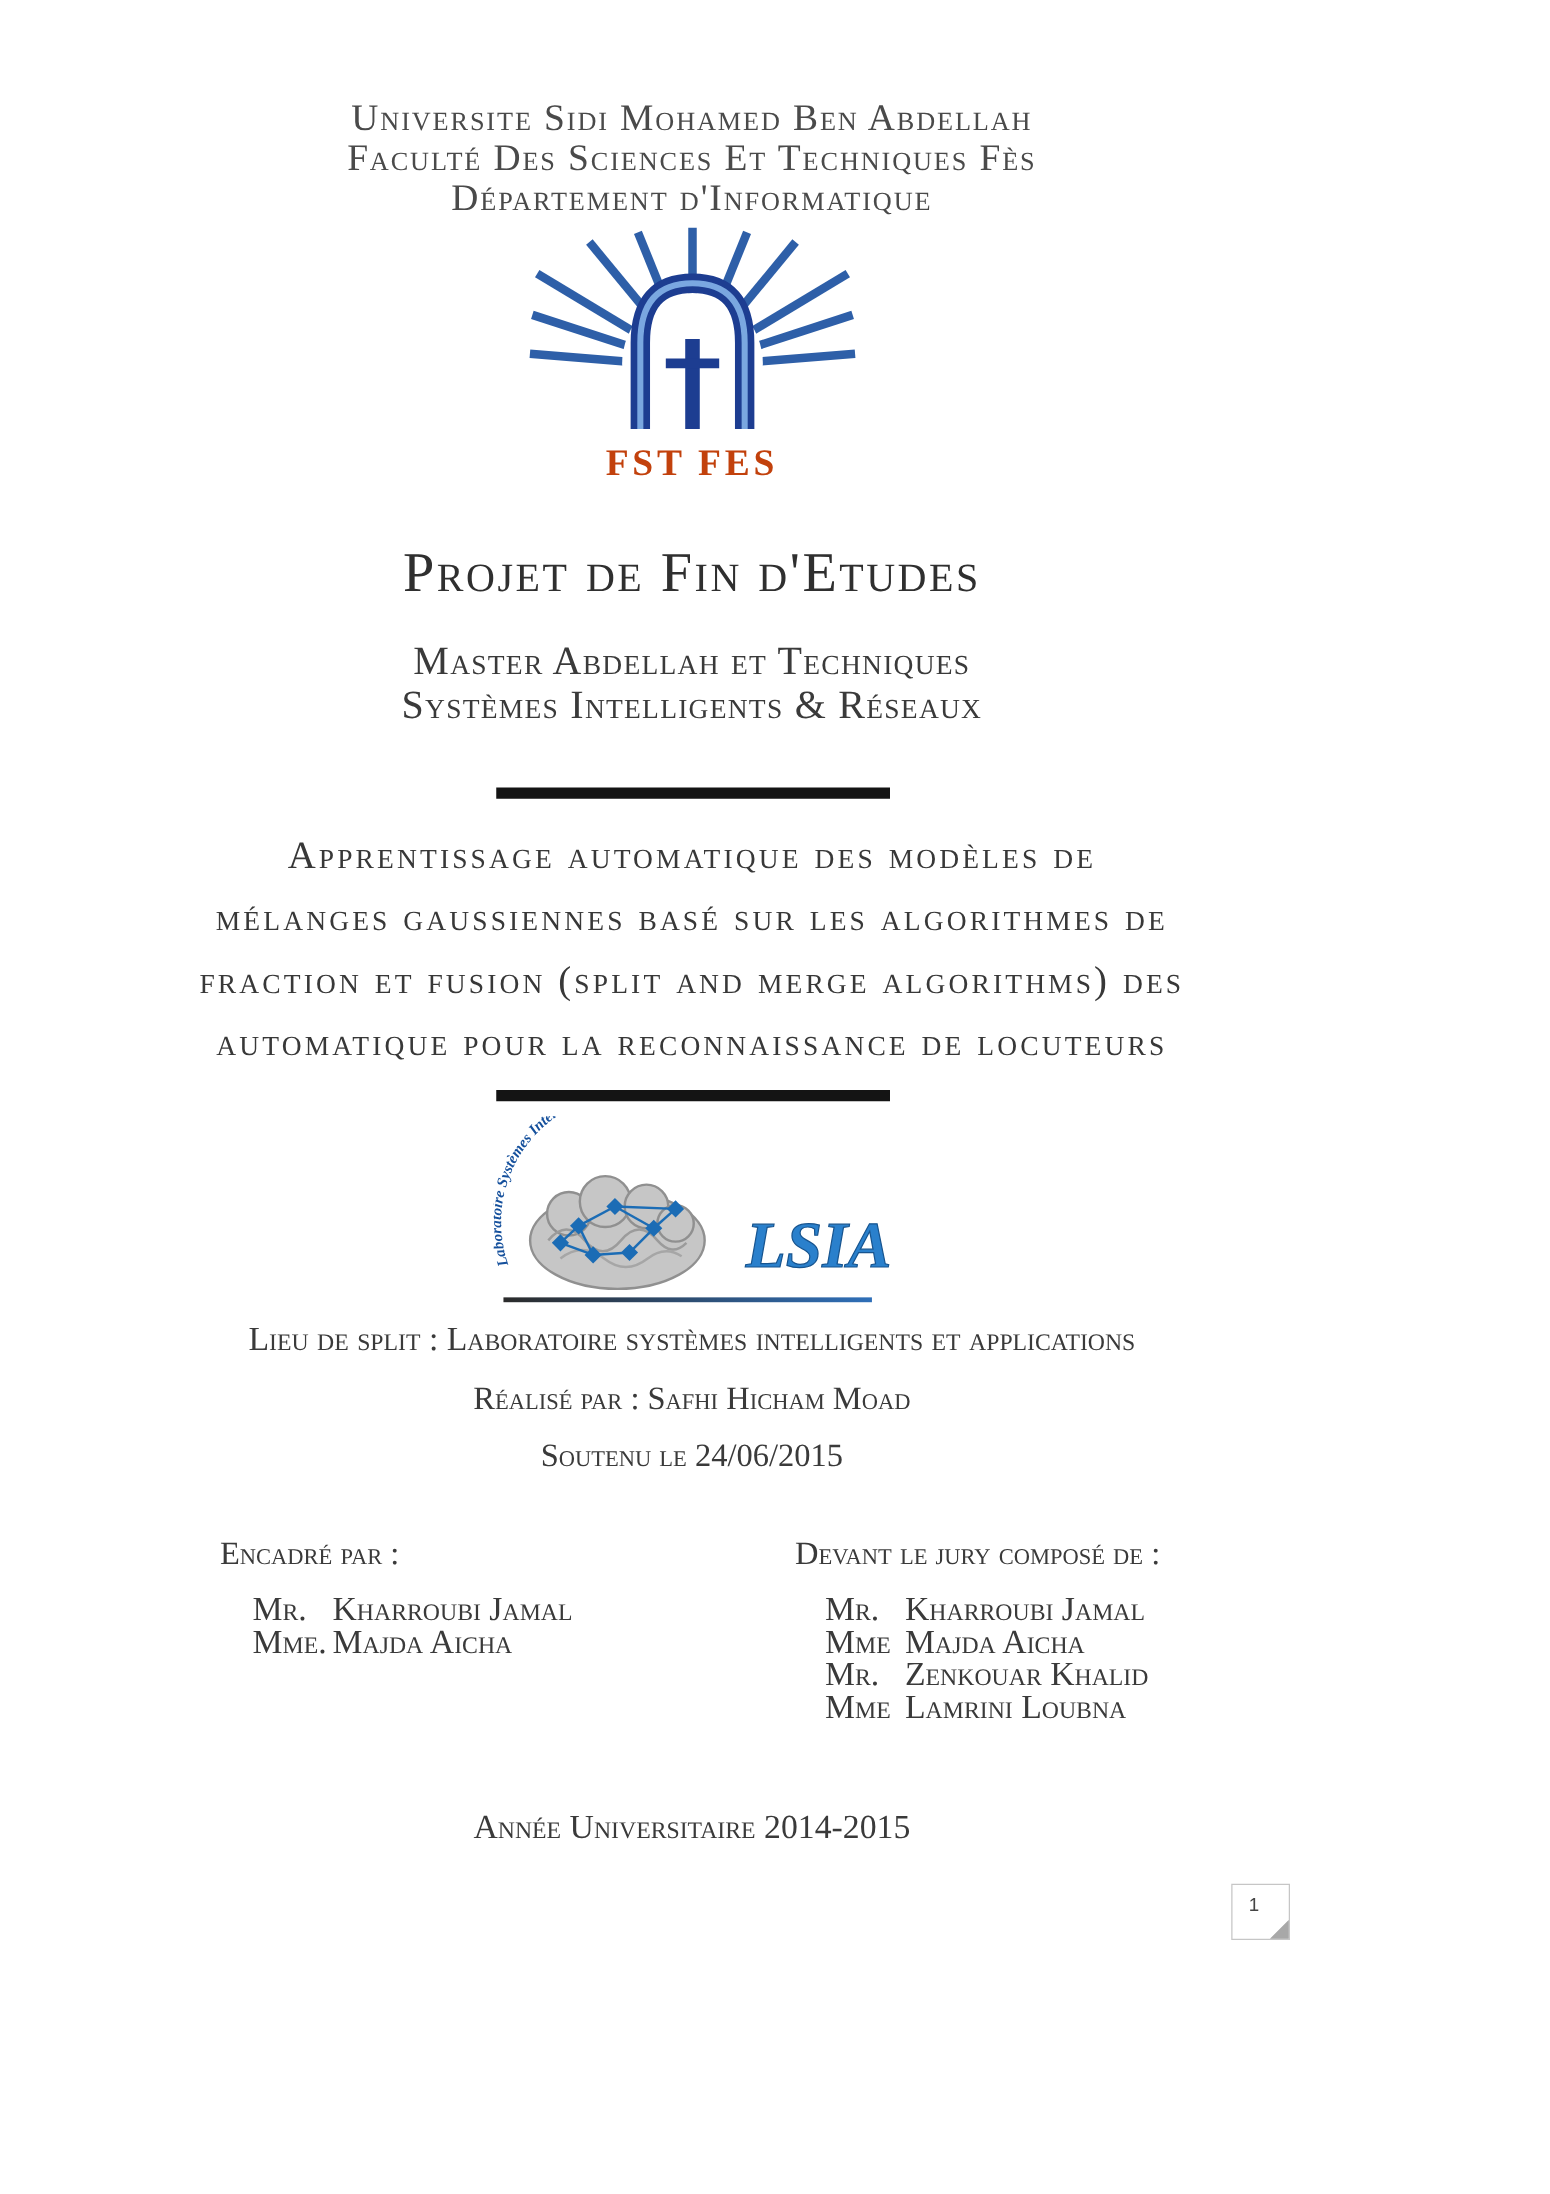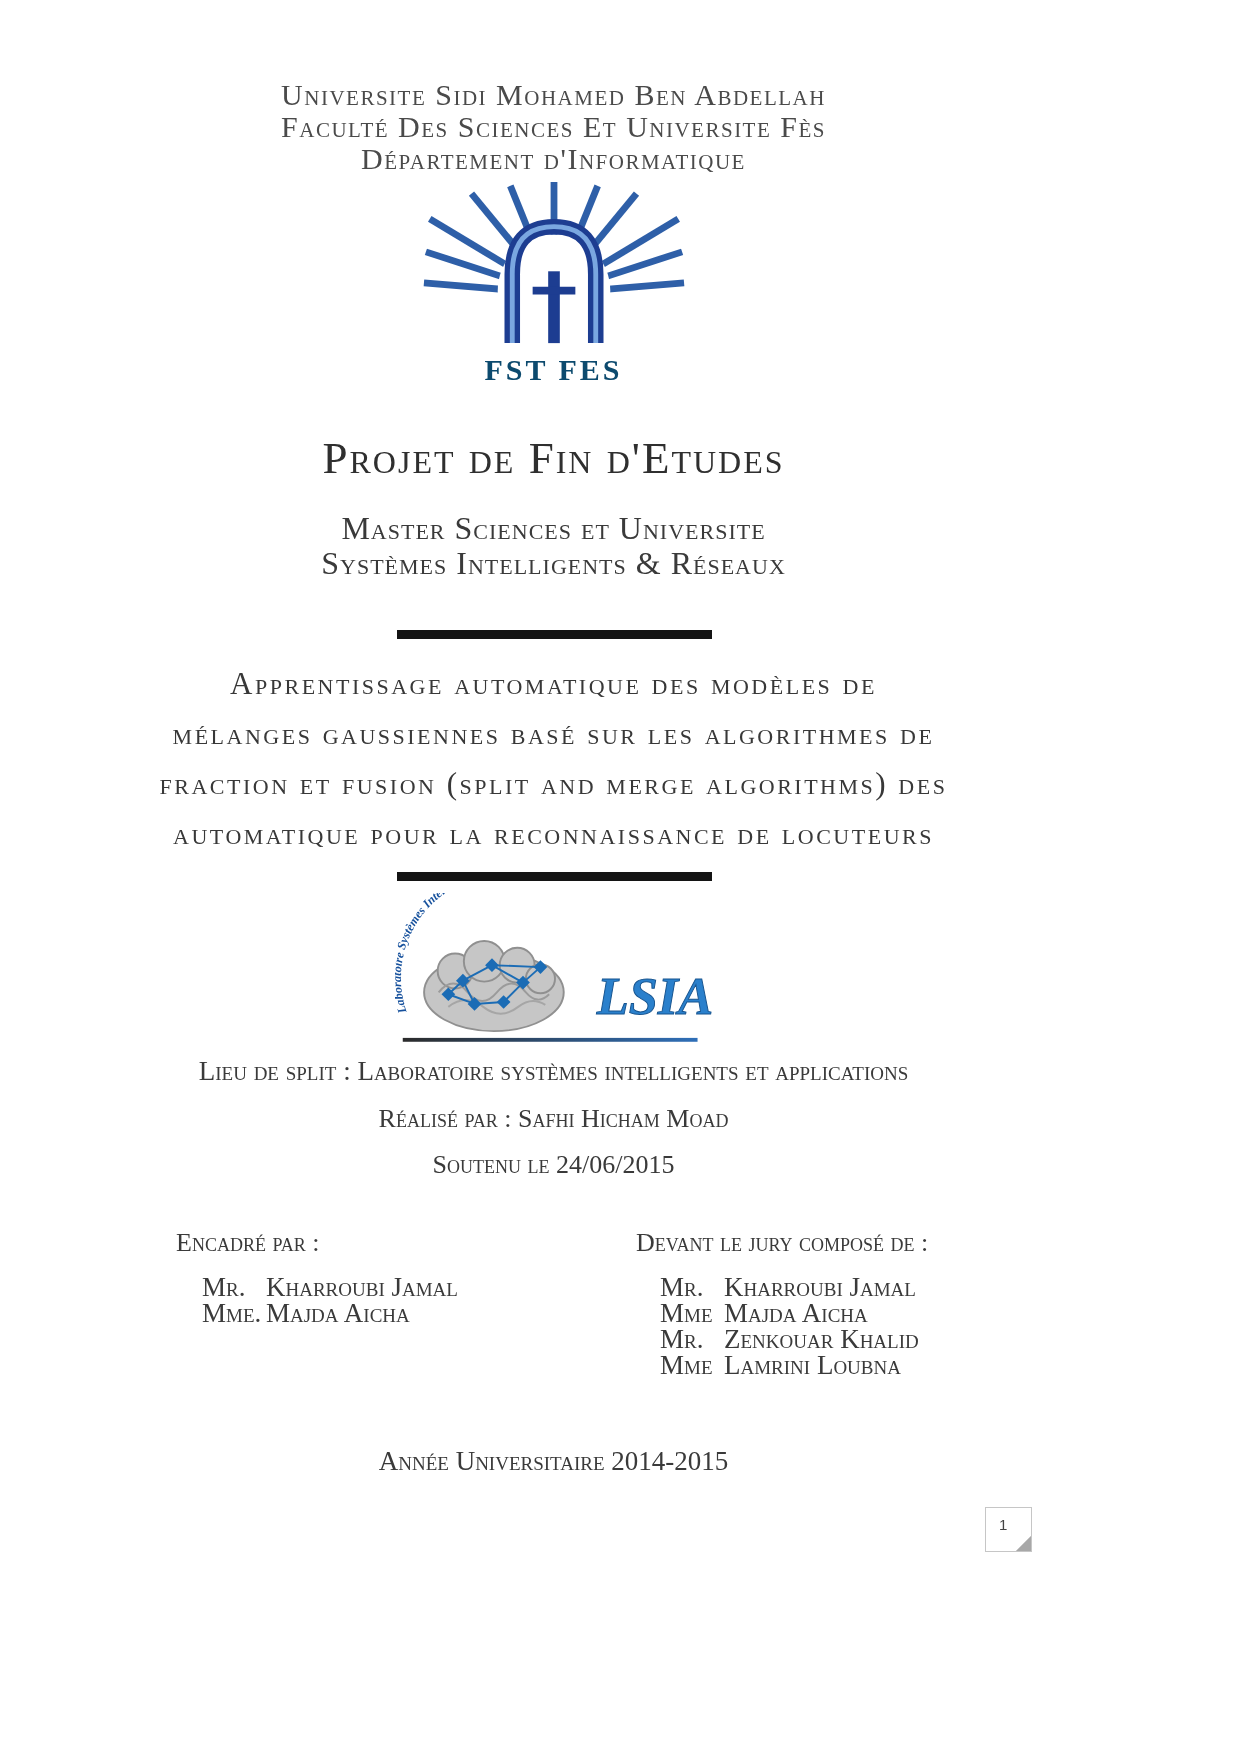--- a/index.html
+++ b/index.html
@@ -21,21 +21,21 @@
   .hl1 { top: 78px; }
   .hl2 { top: 110px; }
   .hl3 { top: 142px; }
 
   .fst-logo-block { top: 182px; }
   .fst-caption {
     margin-top: 2px;
     font-size: 30px;
     font-weight: bold;
     letter-spacing: 3px;
-    color: #0c4a6e;
+    color: #c2410c;
   }
 
   .main-title { top: 432px; font-size: 45px; letter-spacing: 2px; color: #2f2f2f; }
   .program-1 { top: 510px; font-size: 32px; letter-spacing: 1px; color: #3a3a3a; }
   .program-2 { top: 545px; font-size: 32px; letter-spacing: 1px; color: #3a3a3a; }
 
   .divider { position: absolute; left: 325px; width: 315px; height: 9px; background: #141414; }
   .divider-top { top: 630px; }
   .divider-bottom { top: 872px; }
 
@@ -88,21 +88,21 @@
     border-right: 15px solid #d9d9d9;
   }
 </style>
 </head>
 <body>
 
 <div class="page">
   <div class="content">
 
     <div class="abs sc header-line hl1">Universite Sidi Mohamed Ben Abdellah</div>
-    <div class="abs sc header-line hl2">Faculté Des Sciences Et Universite Fès</div>
+    <div class="abs sc header-line hl2">Faculté Des Sciences Et Techniques Fès</div>
     <div class="abs sc header-line hl3">Département d'Informatique</div>
 
     <div class="abs fst-logo-block">
       <svg width="280" height="165" viewBox="0 0 280 170">
         <g stroke="#2e5fa8" stroke-width="7">
           <line x1="140" y1="115" x2="12" y2="38"></line>
           <line x1="140" y1="115" x2="8" y2="72"></line>
           <line x1="140" y1="115" x2="6" y2="104"></line>
           <line x1="140" y1="115" x2="55" y2="12"></line>
           <line x1="140" y1="115" x2="95" y2="4"></line>
@@ -118,21 +118,21 @@
           <path d="M97,166 L97,95 Q97,46 140,46 Q183,46 183,95 L183,166" fill="none" stroke="#1d3d91" stroke-width="16"></path>
           <path d="M97,166 L97,95 Q97,46 140,46 Q183,46 183,95 L183,166" fill="none" stroke="#7aa7e0" stroke-width="5"></path>
           <line x1="140" y1="92" x2="140" y2="166" stroke="#1d3d91" stroke-width="12"></line>
           <line x1="118" y1="112" x2="162" y2="112" stroke="#1d3d91" stroke-width="8"></line>
         </g>
       </svg>
       <div class="fst-caption">FST FES</div>
     </div>
 
     <div class="abs sc main-title">Projet de Fin d'Etudes</div>
-    <div class="abs sc program-1">Master Sciences et Universite</div>
+    <div class="abs sc program-1">Master Abdellah et Techniques</div>
     <div class="abs sc program-2">Systèmes Intelligents &amp; Réseaux</div>
 
     <div class="divider divider-top"></div>
 
     <div class="abs sc ptitle pt1">Apprentissage automatique des modèles de</div>
     <div class="abs sc ptitle pt2">mélanges gaussiennes basé sur les algorithmes de</div>
     <div class="abs sc ptitle pt3">fraction et fusion (split and merge algorithms) des</div>
     <div class="abs sc ptitle pt4">automatique pour la reconnaissance de locuteurs</div>
 
     <div class="divider divider-bottom"></div>

